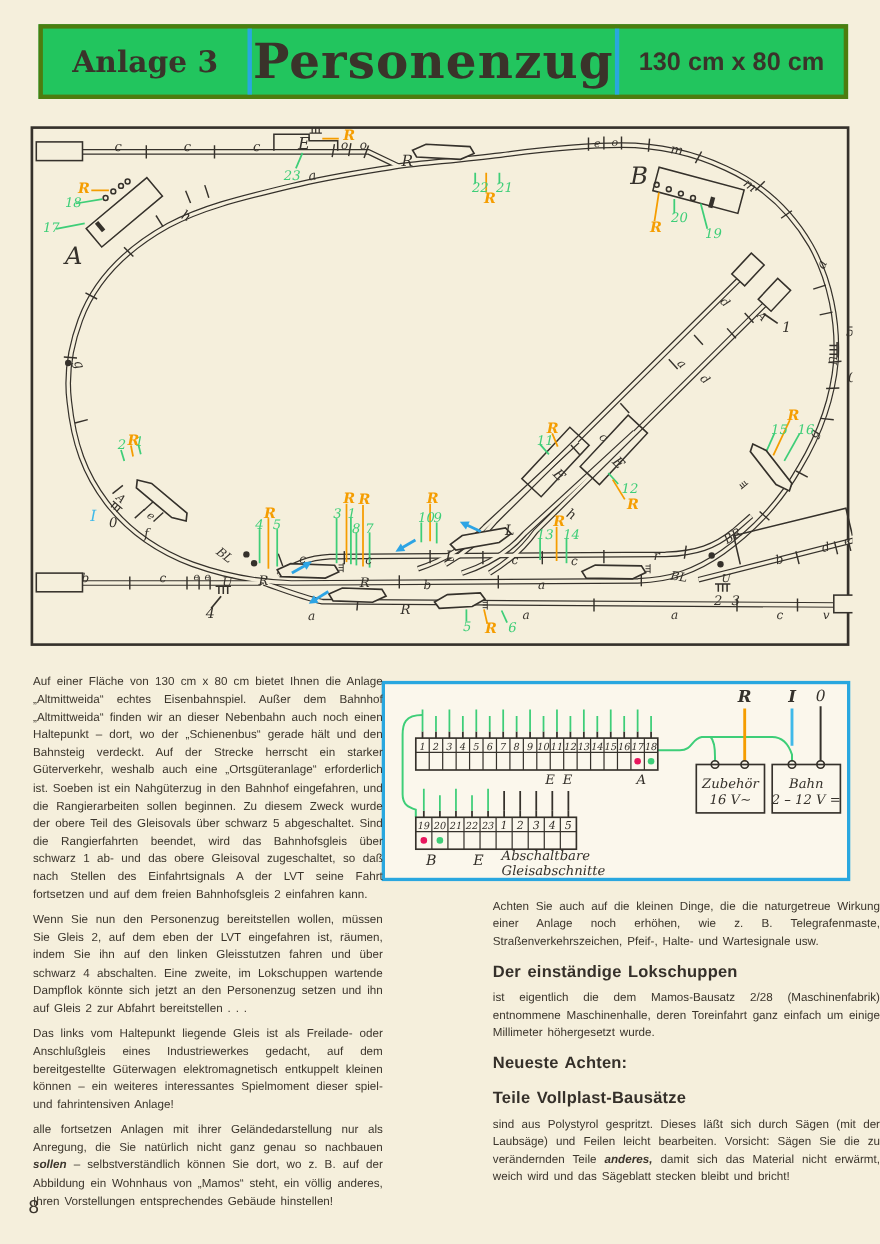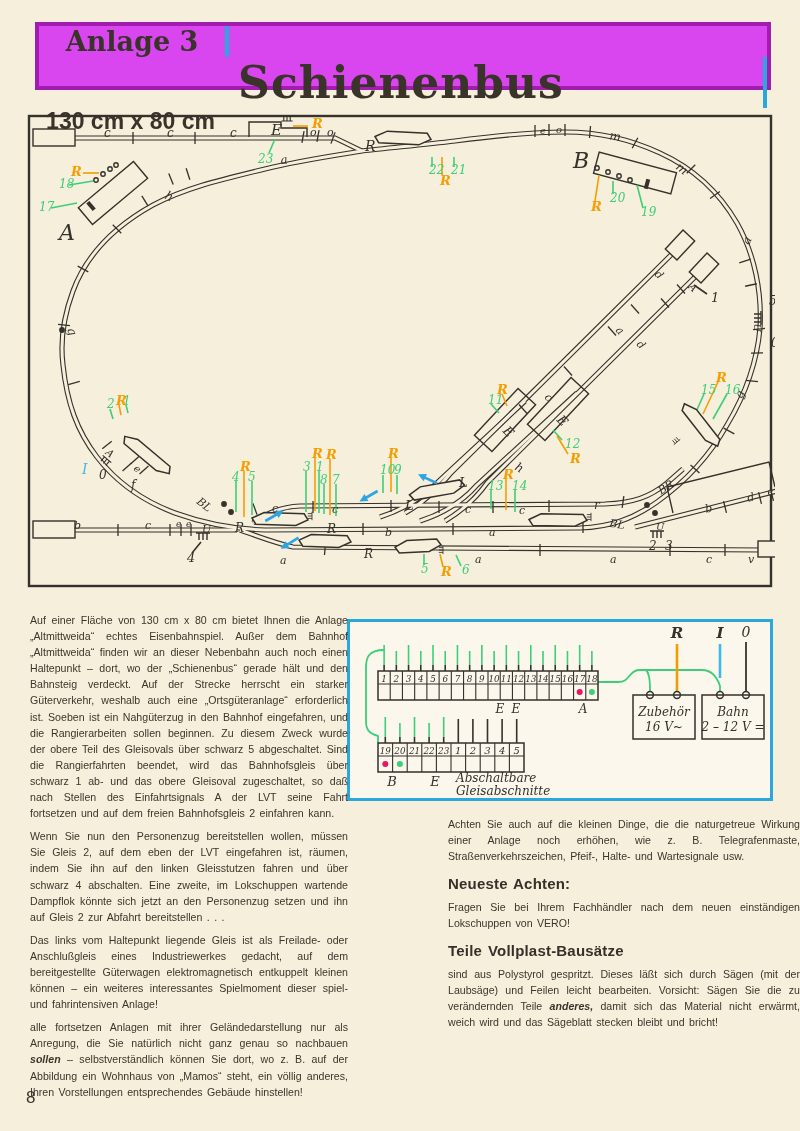--- a/index.html
+++ b/index.html
@@ -5,28 +5,28 @@
   html,body{margin:0;padding:0;}
   body{
     width:800px;height:1131px;position:relative;overflow:hidden;
     background:#f5efdc;
     font-family:"Liberation Sans",sans-serif;
     color:#3a342c;
   }
   
   #header{
     position:absolute;left:35px;top:22px;width:728px;height:60px;
-    display:flex;border:4px solid #a21caf;background:#d946ef;flex-direction:column;
+    display:flex;border:4px solid #4d7c0f;background:#22c55e;
   }
   .hcell{display:flex;align-items:center;justify-content:center;}
   #h-anlage{width:186px;border-right:4px solid #29a7df;
     font-family:"DejaVu Serif",serif;font-weight:bold;font-size:27px;color:#3a332a;}
   #h-title{flex:1;border-right:4px solid #29a7df;
     font-family:"DejaVu Serif",serif;font-weight:bold;font-size:44px;color:#3a332a;letter-spacing:1px;}
-  #h-size{width:183px;font-weight:bold;font-size:23px;color:#3a332a;
+  #h-size{width:204px;font-weight:bold;font-size:23px;color:#3a332a;
     font-family:"Liberation Sans",sans-serif;font-stretch:condensed;}
   
   #plan{position:absolute;left:25px;top:113px;width:750px;height:477px;}
   #plan svg{width:100%;height:100%;}
   .pborder{fill:none;stroke:#35312b;stroke-width:2.4;}
   .trk{fill:none;stroke:#35312b;stroke-width:5.2;}
   .trk-in{fill:none;stroke:#f5efdc;stroke-width:3.0;}
   .thin{fill:none;stroke:#35312b;stroke-width:1.4;}
   .thinf{fill:#f5efdc;stroke:#35312b;stroke-width:1.4;}
   .lens{fill:#f5efdc;stroke:#35312b;stroke-width:1.5;}
@@ -47,21 +47,21 @@
   .col h3{margin:9px 0 3px 0;font-size:15px;color:#35302a;letter-spacing:.2px;}
   .col b{font-weight:bold;font-style:italic;}
   #page-num{position:absolute;left:26px;top:1088px;font-size:17px;color:#3a342c;}
   .planlabel{font-family:"DejaVu Serif",serif;font-style:italic;}
 </style>
 </head>
 <body>
 
 <div id="header">
   <div class="hcell" id="h-anlage">Anlage 3</div>
-  <div class="hcell" id="h-title">Schienenbus</div>
+  <div class="hcell" id="h-title">Personenzug</div>
   <div class="hcell" id="h-size">130 cm x 80 cm</div>
 </div>
 
 <div id="plan">
 <svg viewBox="0 0 750 477">
   <rect class="pborder" x="4" y="3" width="742" height="470"></rect>
   <g id="tracks">
     <path class="trk" d="M337,38 C300,44 272,48 240,56 C190,68 158,76 128,92 C92,112 62,140 48,178 C38,205 35,228 38,252 C42,290 52,318 72,344 C92,370 118,388 150,400 C175,409 205,416 240,417 L555,415 C585,414 608,406 632,389 C660,369 685,342 702,312 C720,282 732,250 735,215 C737,180 730,142 712,110 C694,79 668,55 635,40 C605,26 572,19 540,19 C508,19 468,23 430,28 C397,32 362,35 337,38 Z"></path>
     <path class="trk" d="M50,25 L310,25 L337,38"></path>
     <path class="trk" d="M228,410 C242,400 255,394 275,393 L580,391 C608,390 625,384 642,370 L658,356"></path>
@@ -522,19 +522,20 @@
 </div>
 
 <div id="col-left" class="col">
     <p><span>Auf einer Fläche von 130 cm x 80 cm bietet Ihnen die Anlage „Altmittweida“ echtes Eisenbahnspiel. Außer dem Bahnhof „Altmittweida“ finden wir an dieser Nebenbahn auch noch einen Haltepunkt – dort, wo der „Schienenbus“ gerade hält und den Bahnsteig verdeckt. Auf der Strecke herrscht ein starker Güterverkehr, weshalb auch eine „Ortsgüteranlage“ erforderlich ist. Soeben ist ein Nahgüterzug in den Bahnhof eingefahren, und die Rangierarbeiten sollen beginnen. Zu diesem Zweck wurde der obere Teil des Gleisovals über schwarz 5 abgeschaltet. Sind die Rangierfahrten beendet, wird das Bahnhofsgleis über schwarz 1 ab- und das obere Gleisoval zugeschaltet, so daß nach Stellen des Einfahrtsignals A der LVT seine Fahrt fortsetzen und auf dem freien Bahnhofsgleis 2 einfahren kann.</span></p>
     <p><span>Wenn Sie nun den Personenzug bereitstellen wollen, müssen Sie Gleis 2, auf dem eben der LVT eingefahren ist, räumen, indem Sie ihn auf den linken Gleisstutzen fahren und über schwarz 4 abschalten. Eine zweite, im Lokschuppen wartende Dampflok könnte sich jetzt an den Personenzug setzen und ihn auf Gleis 2 zur Abfahrt bereitstellen . . .</span></p>
     <p><span>Das links vom Haltepunkt liegende Gleis ist als Freilade- oder Anschlußgleis eines Industriewerkes gedacht, auf dem bereitgestellte Güterwagen elektromagnetisch entkuppelt kleinen können – ein weiteres interessantes Spielmoment dieser spiel- und fahrintensiven Anlage!</span></p>
     <p><span>alle fortsetzen Anlagen mit ihrer Geländedarstellung nur als Anregung, die Sie natürlich nicht ganz genau so nachbauen </span><b>sollen</b><span> – selbstverständlich können Sie dort, wo z. B. auf der Abbildung ein Wohnhaus von „Mamos“ steht, ein völlig anderes, Ihren Vorstellungen entsprechendes Gebäude hinstellen!</span></p>
   </div>
 <div id="col-right" class="col">
     <p><span>Achten Sie auch auf die kleinen Dinge, die die naturgetreue Wirkung einer Anlage noch erhöhen, wie z. B. Telegrafenmaste, Straßenverkehrszeichen, Pfeif-, Halte- und Wartesignale usw.</span></p>
+    <h3>Der einständige Lokschuppen</h3>
+    <p><span>ist eigentlich die dem Mamos-Bausatz 2/28 (Maschinenfabrik) entnommene Maschinenhalle, deren Toreinfahrt ganz einfach um einige Millimeter höhergesetzt wurde.</span></p>
     <h3>Neueste Achten:</h3>
-    <p><span>Fragen Sie bei Ihrem Fachhändler nach dem neuen einständigen Lokschuppen von VERO!</span></p>
     <h3>Teile Vollplast-Bausätze</h3>
     <p><span>sind aus Polystyrol gespritzt. Dieses läßt sich durch Sägen (mit der Laubsäge) und Feilen leicht bearbeiten. Vorsicht: Sägen Sie die zu verändernden Teile </span><b>anderes,</b><span> damit sich das Material nicht erwärmt, weich wird und das Sägeblatt stecken bleibt und bricht!</span></p>
   </div>
 
 <div id="page-num">8</div>
 
 </body></html>

